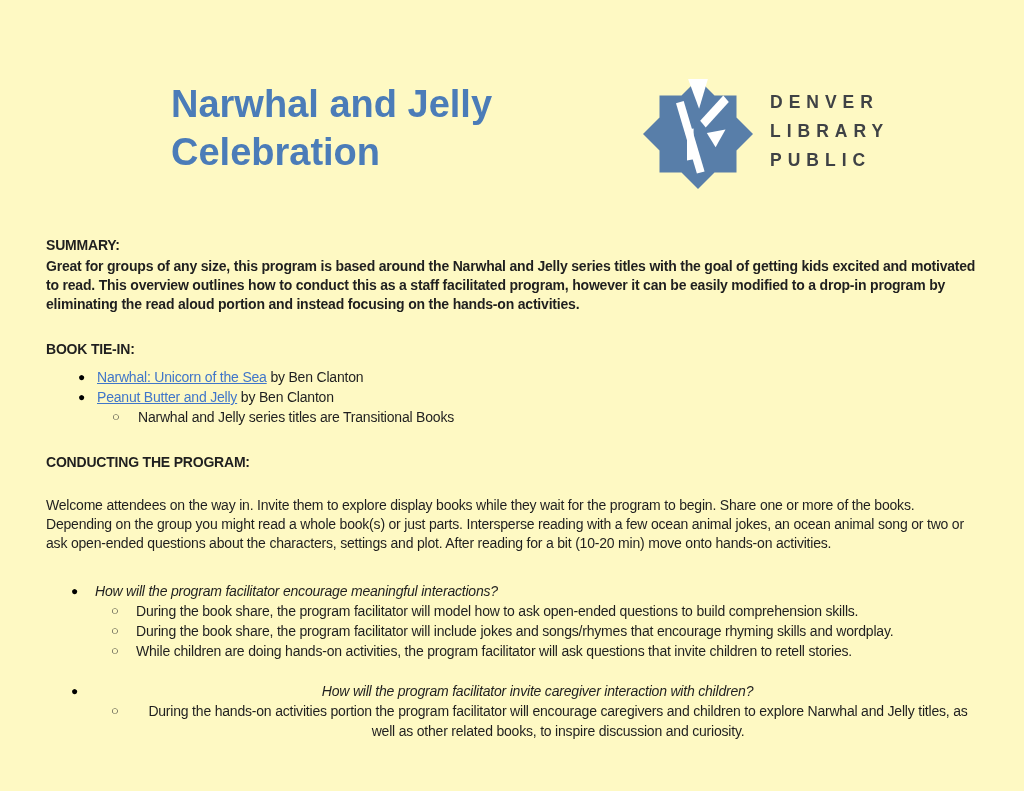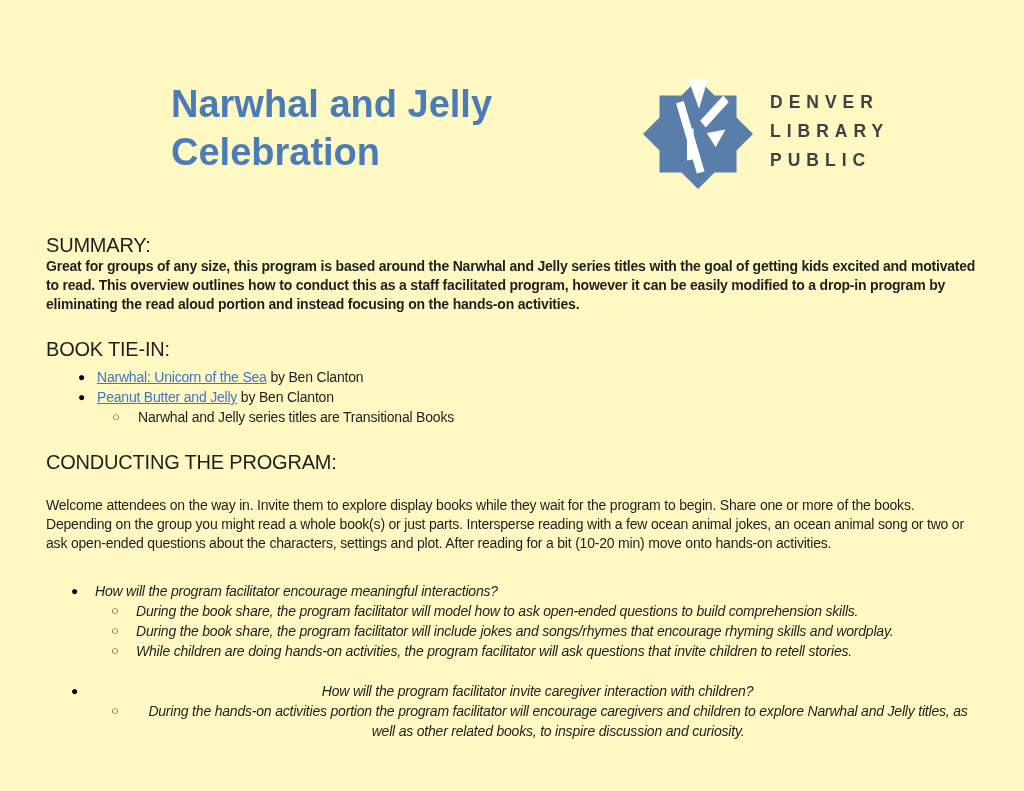--- a/index.html
+++ b/index.html
@@ -25,21 +25,21 @@
   .logo-text div {
     font-size: 17.5px; font-weight: bold; line-height: 29px;
     letter-spacing: 6px; color: #3f4245;
   }
 
   
   .content {
     position: absolute; left: 46px; top: 236px; width: 934px;
     font-size: 14px; line-height: 19px; letter-spacing: -0.2px; color: #1f1f1f;
   }
-  .sec-heading { font-weight: normal; font-size: 20px; }
+  .sec-heading { font-weight: bold; font-size: 14px; }
   .sec-body { margin-top: 2px; font-weight: bold; }
 
   .book-heading { margin-top: 26px; }
   ul.books { list-style: none; margin-top: 8px; }
   ul.books > li { position: relative; padding-left: 51px; line-height: 20px; }
   ul.books > li.bk::before {
     content: "\25CF"; position: absolute; left: 32px; top: 0;
     font-size: 12px; color: #000;
   }
   ul.books > li.sub { padding-left: 92px; }
@@ -52,21 +52,21 @@
   .conduct-heading { margin-top: 26px; }
   .conduct-body { margin-top: 24px; }
 
   ul.questions { list-style: none; margin-top: 28px; }
   ul.questions > li.q { position: relative; padding-left: 49px; line-height: 20px; }
   ul.questions > li.q::before {
     content: "\25CF"; position: absolute; left: 25px; top: 0;
     font-size: 12px; color: #000; font-style: normal;
   }
   .qtext { font-style: italic; }
-  ul.answers { list-style: none; font-style: italic; }
+  ul.answers { list-style: none; }
   ul.answers > li { position: relative; padding-left: 41px; line-height: 20px; }
   ul.answers > li::before {
     content: "\25CB"; position: absolute; left: 16px; top: 0;
     font-size: 13px; color: #2b2b2b;
   }
   li.q.gap2 { margin-top: 20px; text-align: center; }
 </style>
 </head>
 <body>
 

